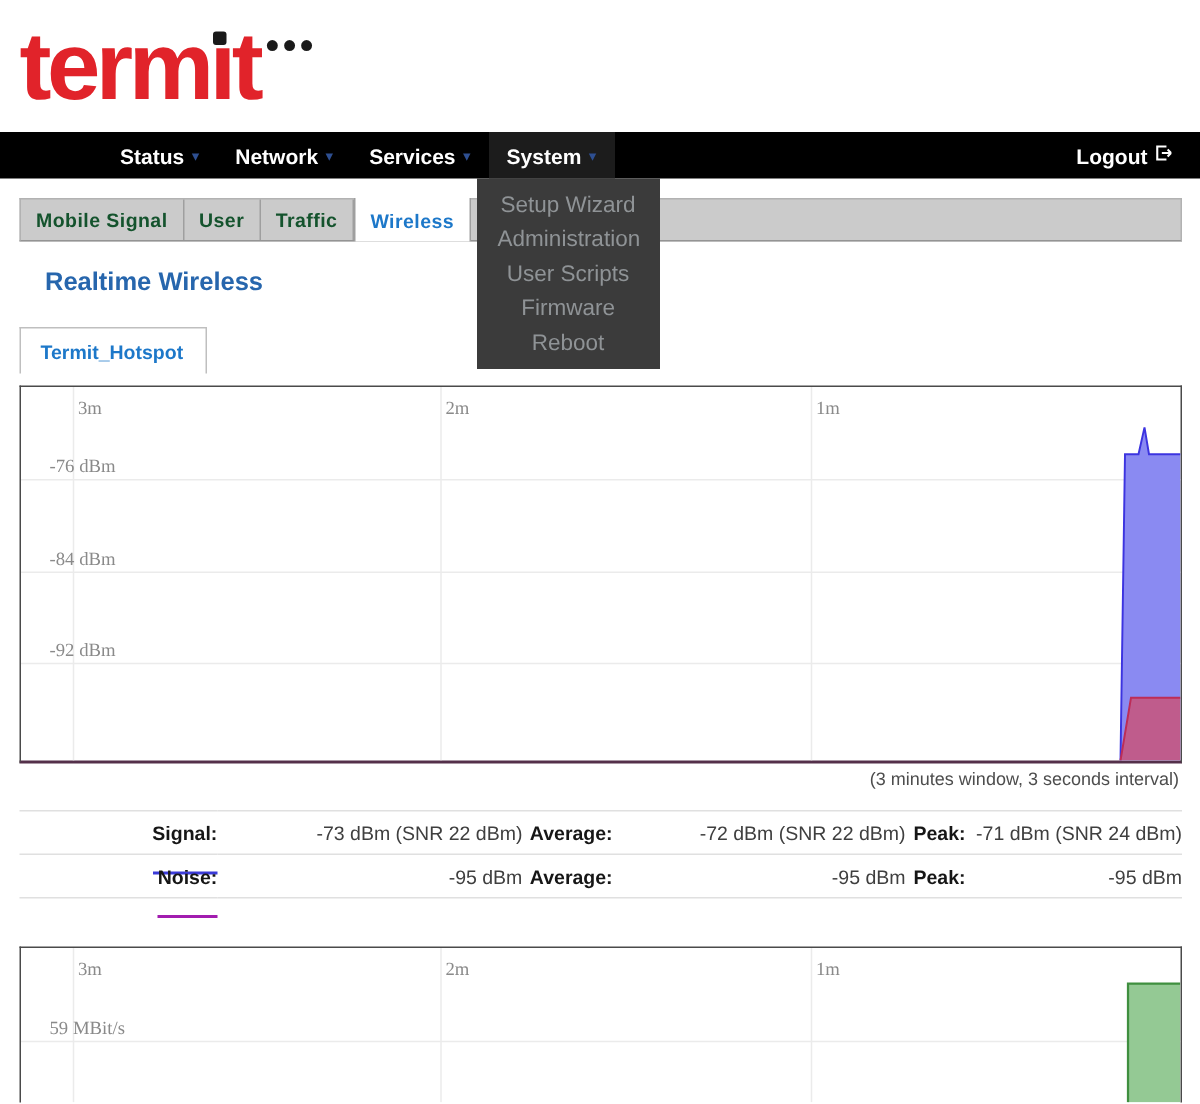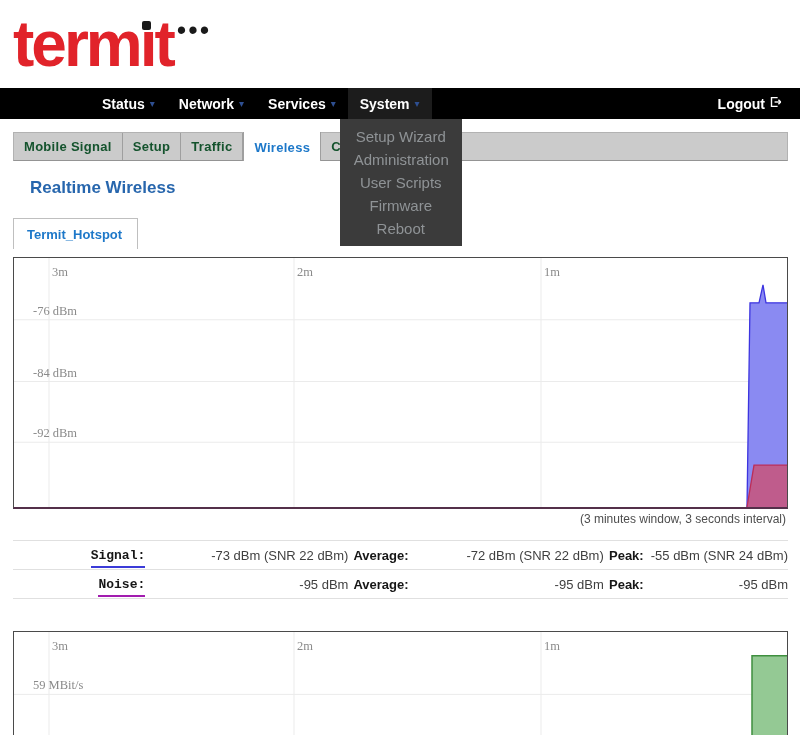--- a/index.html
+++ b/index.html
@@ -12,21 +12,21 @@
   .logo-text { font-size: 64px; font-weight: bold; letter-spacing: -3px;
     color: #e1232a; line-height: 76px; }
   .logo-i { position: relative; }
   .logo-i .i-dot { position: absolute; width: 9px; height: 9px; background: #1a1a1a;
     border-radius: 2px; top: 13px; left: 2px; }
   .logo-dots { color: #1a1a1a; font-size: 27px; letter-spacing: 2px;
     margin: 14px 0 0 4px; line-height: 20px; }
 
   
   .navbar { position: relative; z-index: 50; height: 31px; background: #000;
-    display: flex; align-items: stretch; padding-left: 90px; }
+    display: flex; align-items: stretch; padding-left: 68px; }
   .nav-item { position: relative; display: flex; align-items: center; padding: 0 12px;
     color: #fff; font-size: 14px; font-weight: bold; cursor: pointer; }
   .nav-item .caret { font-size: 10px; color: #2e4f91; margin-left: 5px; font-weight: normal; }
   .nav-item.open { background: #1c1c1c; text-align: center; }
   .nav-spacer { flex: 1; }
   .logout { display: flex; align-items: center; padding: 0 18px 0 12px; color: #fff;
     font-size: 14px; font-weight: bold; cursor: pointer; }
   .logout svg { margin-left: 3px; margin-top: -3px; }
 
   .dropdown { position: absolute; top: 100%; left: -8px; width: 122px;
@@ -64,21 +64,21 @@
     line-height: 14px; }
 
   
   .stats { margin: 14px 12px 0 13px; width: 775px; border-collapse: collapse;
     border-top: 1px solid #e0e0e0; font-size: 13px; }
   .stats tr { border-bottom: 1px solid #e0e0e0; height: 29px; }
   .stats td.lbl { text-align: right; font-weight: bold; color: #161616; white-space: nowrap; }
   .stats td.val { text-align: right; color: #3f3f3f; padding-left: 7px; white-space: nowrap; }
   .c1 { width: 17.7%; } .c2 { width: 26.7%; } .c3 { width: 7.8%; }
   .c4 { width: 25.6%; } .c5 { width: 5.2%; } .c6 { width: 11.8%; }
-  .u { padding-bottom: 3px; font-family: Liberation Mono, monospace; }
+  .u { padding-bottom: 18px; }
   .u.blue { border-bottom: 2px solid #3b3bd8; }
   .u.red  { border-bottom: 2px solid #a21caf; }
 </style>
 </head>
 <body>
 
 
 
 
 <div class="logo-block">
@@ -121,21 +121,21 @@
       <path d="M11 3 H4 v10 h7"></path>
       <path d="M7.5 8 h7"></path>
       <path d="M14.5 8 l-2.6 -2.6 M14.5 8 l-2.6 2.6"></path>
     </svg>
   </div>
 </div>
 
 
 <div class="tabbar">
   <div class="tab">Mobile Signal</div>
-  <div class="tab">Setup</div>
+  <div class="tab">User</div>
   <div class="tab">Traffic</div>
   <div class="tab active">Wireless</div>
   <div class="tab">Connections</div>
 </div>
 
 
 <h2 class="page-title">Realtime Wireless</h2>
 <div class="subtab">Termit_Hotspot</div>
 
 
@@ -167,21 +167,21 @@
 
 
 <table class="stats">
   <tbody>
       <tr>
     <td class="lbl c1"><span class="u blue">Signal:</span></td>
     <td class="val c2">-73 dBm (SNR 22 dBm)</td>
     <td class="lbl c3">Average:</td>
     <td class="val c4">-72 dBm (SNR 22 dBm)</td>
     <td class="lbl c5">Peak:</td>
-    <td class="val c6">-55 dBm (SNR 24 dBm)</td>
+    <td class="val c6">-71 dBm (SNR 24 dBm)</td>
   </tr>
   <tr>
     <td class="lbl c1"><span class="u red">Noise:</span></td>
     <td class="val c2">-95 dBm</td>
     <td class="lbl c3">Average:</td>
     <td class="val c4">-95 dBm</td>
     <td class="lbl c5">Peak:</td>
     <td class="val c6">-95 dBm</td>
   </tr>
 </tbody>

